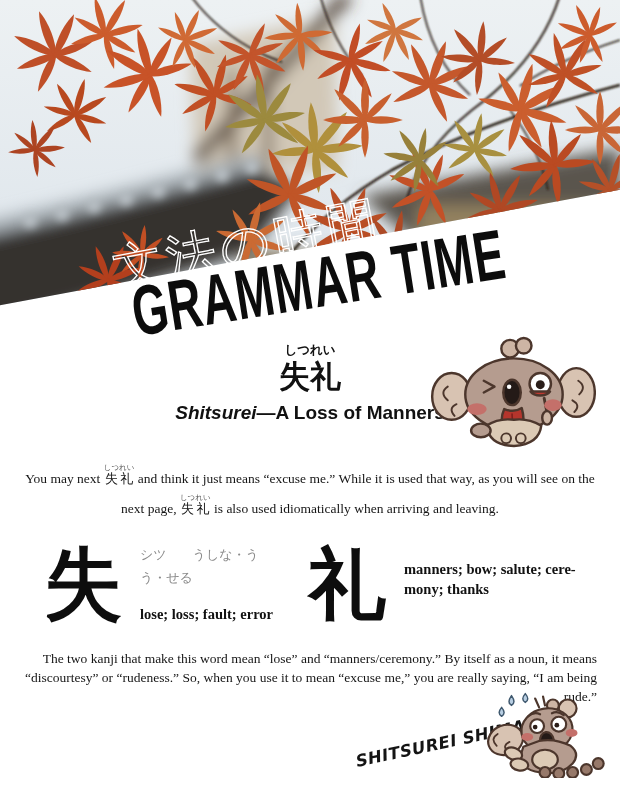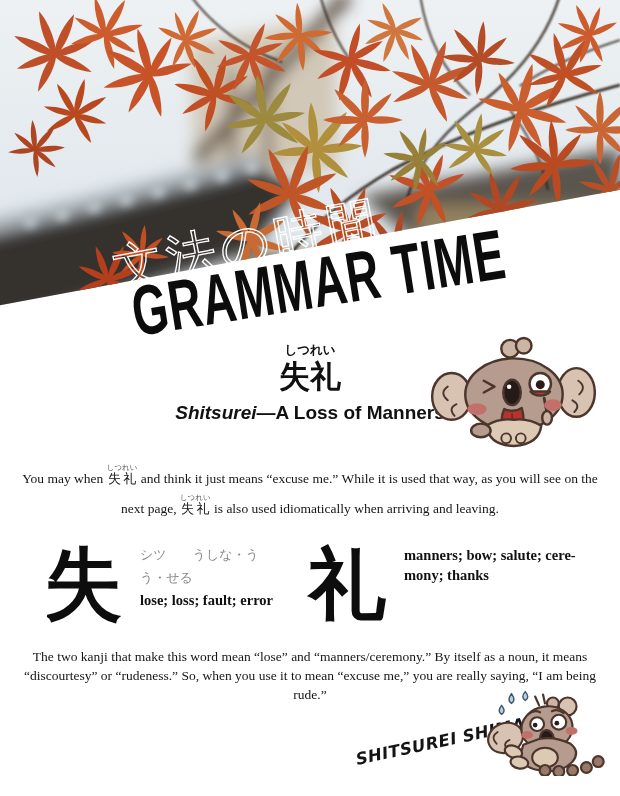--- a/index.html
+++ b/index.html
@@ -58,26 +58,26 @@
     font-family:"DejaVu Sans",sans-serif;font-size:78px;font-weight:700;color:#0d0d0d;
     line-height:1.0;margin-top:2px;
   }
   .kanji-info{margin-left:18px;padding-top:2px;}
   .reading{
     font-family:Liberation Mono, monospace;font-size:13px;color:#8a8a8a;line-height:1.75;
     white-space:pre;
   }
   .reading:empty{display:none;}
   .meaning{
-    font-size:14.5px;font-weight:700;color:#111;line-height:1.4;margin-top:0;
+    font-size:14.5px;font-weight:700;color:#111;line-height:1.4;margin-top:14px;
   }
   .meaning-line:empty{display:none;}
   
   .body-par{
-    width:574px;margin:24px auto 0;text-align:center;
+    width:574px;margin:24px auto 0;text-align:right;
     font-size:13.5px;line-height:1.42;color:#151515;
   }
   
   .footer{position:relative;height:100px;}
   .koala-bottom{position:absolute;right:6px;top:-14px;width:138px;height:86px;}
   .speech{
     position:absolute;left:356px;top:46px;white-space:nowrap;
     font-family:"DejaVu Sans",sans-serif;font-weight:700;font-style:italic;
     font-size:16.5px;letter-spacing:0.5px;color:#141414;
     transform:rotate(-12deg);transform-origin:0 50%;
@@ -215,21 +215,21 @@
       <path d="M76 75 Q86 79 94 74 Q99 92 90 102 Q83 107 78 100 Q70 88 76 75 Z" fill="#b5352c"></path>
       <path d="M84 80 L85 98" stroke="#7e1f1c" stroke-width="1.6" fill="none"></path>
       <path d="M58 92 Q60 112 86 113 Q112 111 114 92 Q100 84 86 86 Q70 84 58 92 Z" fill="#dccab5"></path>
       <circle cx="78" cy="105" r="5" fill="none" stroke-width="2"></circle>
       <circle cx="93" cy="105" r="5" fill="none" stroke-width="2"></circle>
       <ellipse cx="52" cy="97" rx="10" ry="7" fill="#b59c8f"></ellipse>
     </g>
   </svg>
 </div>
 
-<p class="intro"><span>You may when </span><ruby><span>失礼</span><rt>しつれい</rt></ruby><span> and think it just means “excuse me.” While it is used that way, as you will see on the next page, </span><ruby><span>失礼</span><rt>しつれい</rt></ruby><span> is also used idiomatically when arriving and leaving.</span></p>
+<p class="intro"><span>You may next </span><ruby><span>失礼</span><rt>しつれい</rt></ruby><span> and think it just means “excuse me.” While it is used that way, as you will see on the next page, </span><ruby><span>失礼</span><rt>しつれい</rt></ruby><span> is also used idiomatically when arriving and leaving.</span></p>
 
 <div class="kanji-row">
   <div class="kanji-entry first">
     <div class="kanji-char">失</div>
     <div class="kanji-info">
       <div class="reading">シツ　　うしな・う</div>
       <div class="reading">う・せる</div>
       <div class="meaning">
         <div class="meaning-line">lose; loss; fault; error</div>
 

